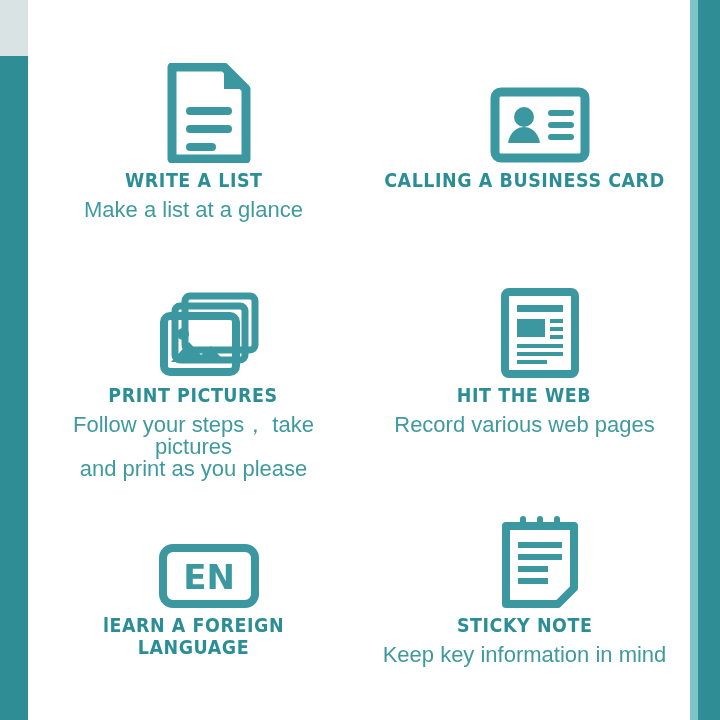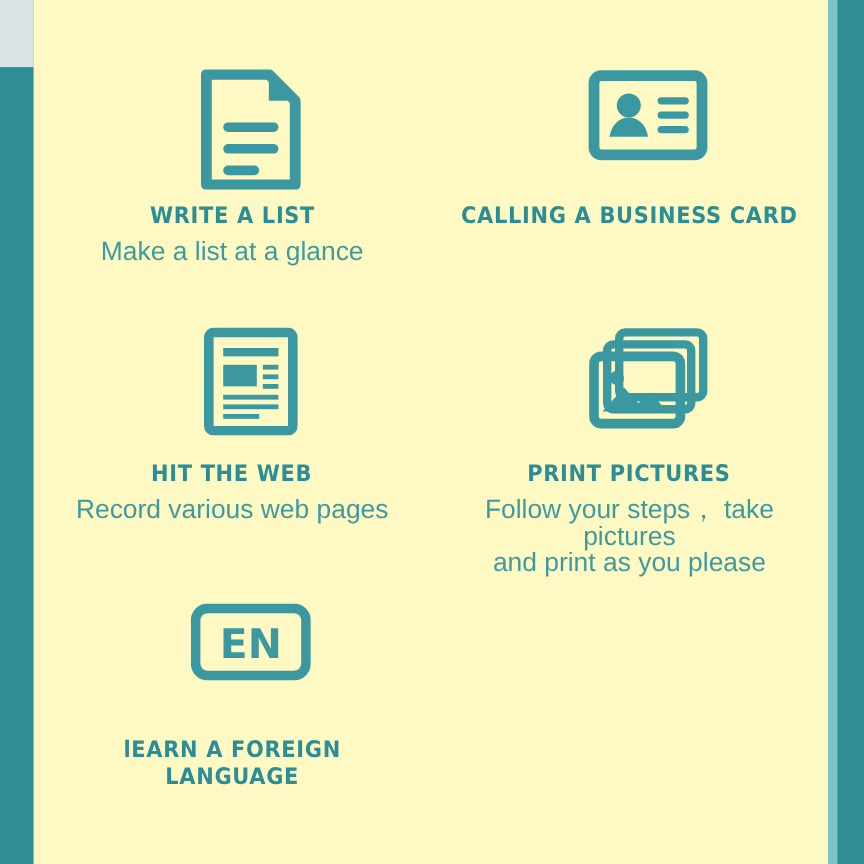--- a/index.html
+++ b/index.html
@@ -51,21 +51,21 @@
     width: 8px;
     bottom: 0;
     background: #7dc4c6;
   }
   .card {
     position: absolute;
     left: 28px;
     top: 0;
     right: 30px;
     bottom: 0;
-    background: #fef9c3;
+    background: #ffffff;
     box-shadow: 0 0 0 0 rgba(0,0,0,0);
   }
   .grid {
     position: absolute;
     left: 0;
     right: 0;
     top: 58px;
     display: grid;
     grid-template-columns: 1fr 1fr;
     grid-template-rows: 215px 230px 215px;
@@ -74,21 +74,21 @@
     display: flex;
     flex-direction: column;
     align-items: center;
     text-align: center;
     padding: 0 8px;
     box-sizing: border-box;
   }
   .icon-wrap {
     height: 105px;
     display: flex;
-    align-items: flex-start;
+    align-items: flex-end;
     justify-content: center;
     margin-left: 31px;
   }
   .title {
     font-family: "DejaVu Sans", sans-serif;
     font-weight: bold;
     font-size: 19px;
     letter-spacing: 0.6px;
     color: #2b8e96;
     margin-top: 6px;
@@ -138,20 +138,37 @@
           <svg width="100" height="76" viewBox="0 0 100 76">
             <rect x="5" y="5" width="90" height="66" rx="6" fill="none" stroke="#3c98a0" stroke-width="9"></rect>
             <circle cx="34" cy="30" r="10" fill="#3c98a0"></circle>
             <path d="M18 56 c2-12 10-16 16-16 s14 4 16 16 Z" fill="#3c98a0"></path>
             <rect x="58" y="23" width="26" height="6" rx="3" fill="#3c98a0"></rect>
             <rect x="58" y="35" width="26" height="6" rx="3" fill="#3c98a0"></rect>
             <rect x="58" y="47" width="26" height="6" rx="3" fill="#3c98a0"></rect>
           </svg>
         </div>
         <div class="title">CALLING A BUSINESS CARD</div>
+      </div>
+
+      <div class="cell">
+        <div class="icon-wrap">
+          <svg width="100" height="86" viewBox="0 0 100 86">
+            <rect x="26" y="4" width="70" height="54" rx="5" fill="none" stroke="#3c98a0" stroke-width="7"></rect>
+            <rect x="16" y="14" width="70" height="54" rx="5" fill="none" stroke="#3c98a0" stroke-width="7"></rect>
+            <rect x="5" y="24" width="72" height="56" rx="6" fill="none" stroke="#3c98a0" stroke-width="8"></rect>
+            <circle cx="24" cy="42" r="6" fill="#3c98a0"></circle>
+            <path d="M12 70 l18-20 l12 13 l10-9 l14 16 Z" fill="#3c98a0"></path>
+          </svg>
+        </div>
+        <div class="title">PRINT PICTURES</div>
+        <div class="desc">
+          <span>Follow your steps， take pictures</span>
+          <span class="line2">and print as you please</span>
+        </div>
       </div>
 
       <div class="cell">
         <div class="icon-wrap">
           <svg width="80" height="90" viewBox="0 0 80 90">
             <rect x="5" y="4" width="70" height="82" rx="4" fill="none" stroke="#3c98a0" stroke-width="8"></rect>
             <rect x="17" y="17" width="46" height="7" fill="#3c98a0"></rect>
             <rect x="17" y="31" width="28" height="18" fill="#3c98a0"></rect>
             <rect x="50" y="31" width="13" height="4" fill="#3c98a0"></rect>
             <rect x="50" y="39" width="13" height="4" fill="#3c98a0"></rect>
@@ -162,41 +179,42 @@
           </svg>
         </div>
         <div class="title">HIT THE WEB</div>
         <div class="desc">
           <span>Record various web pages</span>
         </div>
       </div>
 
       <div class="cell">
         <div class="icon-wrap">
-          <svg width="100" height="86" viewBox="0 0 100 86">
-            <rect x="26" y="4" width="70" height="54" rx="5" fill="none" stroke="#3c98a0" stroke-width="7"></rect>
-            <rect x="16" y="14" width="70" height="54" rx="5" fill="none" stroke="#3c98a0" stroke-width="7"></rect>
-            <rect x="5" y="24" width="72" height="56" rx="6" fill="none" stroke="#3c98a0" stroke-width="8"></rect>
-            <circle cx="24" cy="42" r="6" fill="#3c98a0"></circle>
-            <path d="M12 70 l18-20 l12 13 l10-9 l14 16 Z" fill="#3c98a0"></path>
-          </svg>
-        </div>
-        <div class="title">PRINT PICTURES</div>
-        <div class="desc">
-          <span>Follow your steps， take pictures</span>
-          <span class="line2">and print as you please</span>
-        </div>
-      </div>
-
-      <div class="cell">
-        <div class="icon-wrap">
           <svg width="100" height="64" viewBox="0 0 100 64">
             <rect x="4" y="4" width="92" height="56" rx="10" fill="none" stroke="#3c98a0" stroke-width="8"></rect>
             <text x="50" y="45" text-anchor="middle" font-family="DejaVu Sans, sans-serif" font-size="34" font-weight="bold" fill="#3c98a0">EN</text>
           </svg>
         </div>
         <div class="title">lEARN A FOREIGN LANGUAGE</div>
       </div>
 
+      <div class="cell">
+        <div class="icon-wrap">
+          <svg width="80" height="94" viewBox="0 0 80 94">
+            <rect x="20" y="2" width="6" height="14" rx="3" fill="#3c98a0"></rect>
+            <rect x="37" y="2" width="6" height="14" rx="3" fill="#3c98a0"></rect>
+            <rect x="54" y="2" width="6" height="14" rx="3" fill="#3c98a0"></rect>
+            <path d="M6 12 h68 v62 l-16 16 H6 Z" fill="none" stroke="#3c98a0" stroke-width="8" stroke-linejoin="round"></path>
+            <rect x="18" y="28" width="44" height="6" fill="#3c98a0"></rect>
+            <rect x="18" y="40" width="44" height="6" fill="#3c98a0"></rect>
+            <rect x="18" y="52" width="30" height="6" fill="#3c98a0"></rect>
+            <rect x="18" y="64" width="30" height="6" fill="#3c98a0"></rect>
+          </svg>
+        </div>
+        <div class="title">STICKY NOTE</div>
+        <div class="desc">
+          <span>Keep key information in mind</span>
+        </div>
+      </div>
 
     </div>
   </div>
 </div>
 
 </body></html>

